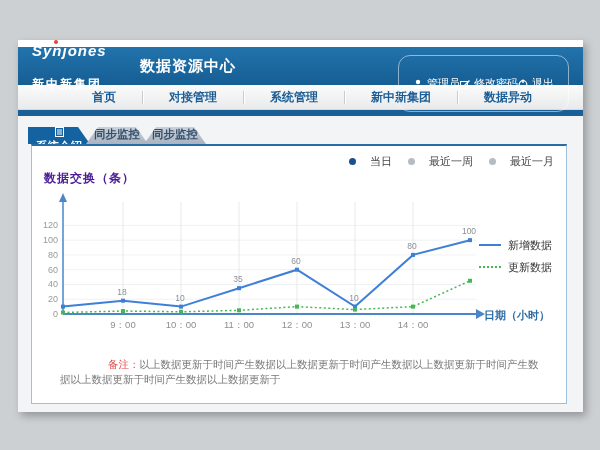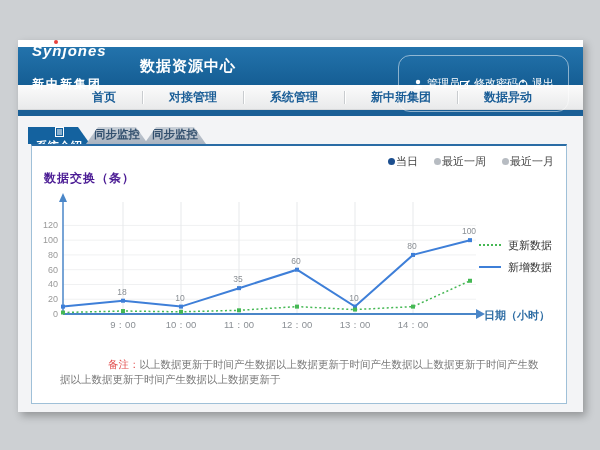--- a/index.html
+++ b/index.html
@@ -44,21 +44,21 @@
   .tab.inactive { background:linear-gradient(#c9d0d8,#aab3bf); color:#33506e;
                   margin-left:-4px;
                   clip-path:polygon(12px 0, calc(100% - 12px) 0, 100% 100%, 0 100%); }
   .tab .doc-ic { flex:0 0 auto; }
 
   .panel { margin:0 13px; width:536px; height:260px; background:#fff;
            border:1px solid #9fc0d8; border-top:2px solid #2a6ca5; position:relative; }
 
   
   .filters { position:absolute; top:8px; right:12px; display:flex; gap:16px; align-items:center; }
-  .filter { display:flex; align-items:center; gap:1px; font-size:11px; color:#444; cursor:pointer; }
+  .filter { display:flex; align-items:center; gap:14px; font-size:11px; color:#444; cursor:pointer; }
   .filter .dot { width:7px; height:7px; border-radius:50%; background:#b7bcc2; }
   .filter.active .dot { background:#1c4f8f; }
 
   .ylabel { position:absolute; left:12px; top:24px; font-size:12px; font-weight:bold;
             color:#4c1d95; letter-spacing:1px; }
 
   #chart-svg { position:absolute; left:0; top:42px; }
 
   
   .legend { position:absolute; right:14px; top:88px; }
@@ -223,27 +223,27 @@
           <rect x="147" y="121.78461538461538" width="4" height="4" fill="#45b854"></rect>
           <rect x="205" y="120.3076923076923" width="4" height="4" fill="#45b854"></rect>
           <rect x="263" y="116.61538461538461" width="4" height="4" fill="#45b854"></rect>
           <rect x="321" y="119.56923076923077" width="4" height="4" fill="#45b854"></rect>
           <rect x="379" y="116.61538461538461" width="4" height="4" fill="#45b854"></rect>
           <rect x="436" y="90.76923076923077" width="4" height="4" fill="#45b854"></rect>
         </svg>
 
       <div class="legend">
         <div class="row">
+          <span class="sample"></span>
+          <span>新增数据</span>
+        </div>
+        <div class="row">
           <span class="sample dotted"></span>
           <span>更新数据</span>
         </div>
-        <div class="row">
-          <span class="sample"></span>
-          <span>新增数据</span>
-        </div>
       </div>
 
       <div class="note">
         <span class="prefix">备注：</span><span>以上数据更新于时间产生数据以上数据更新于时间产生数据以上数据更新于时间产生数据以上数据更新于时间产生数据以上数据更新于</span>
       </div>
 
     </div>
   </div>
 </div>
 

